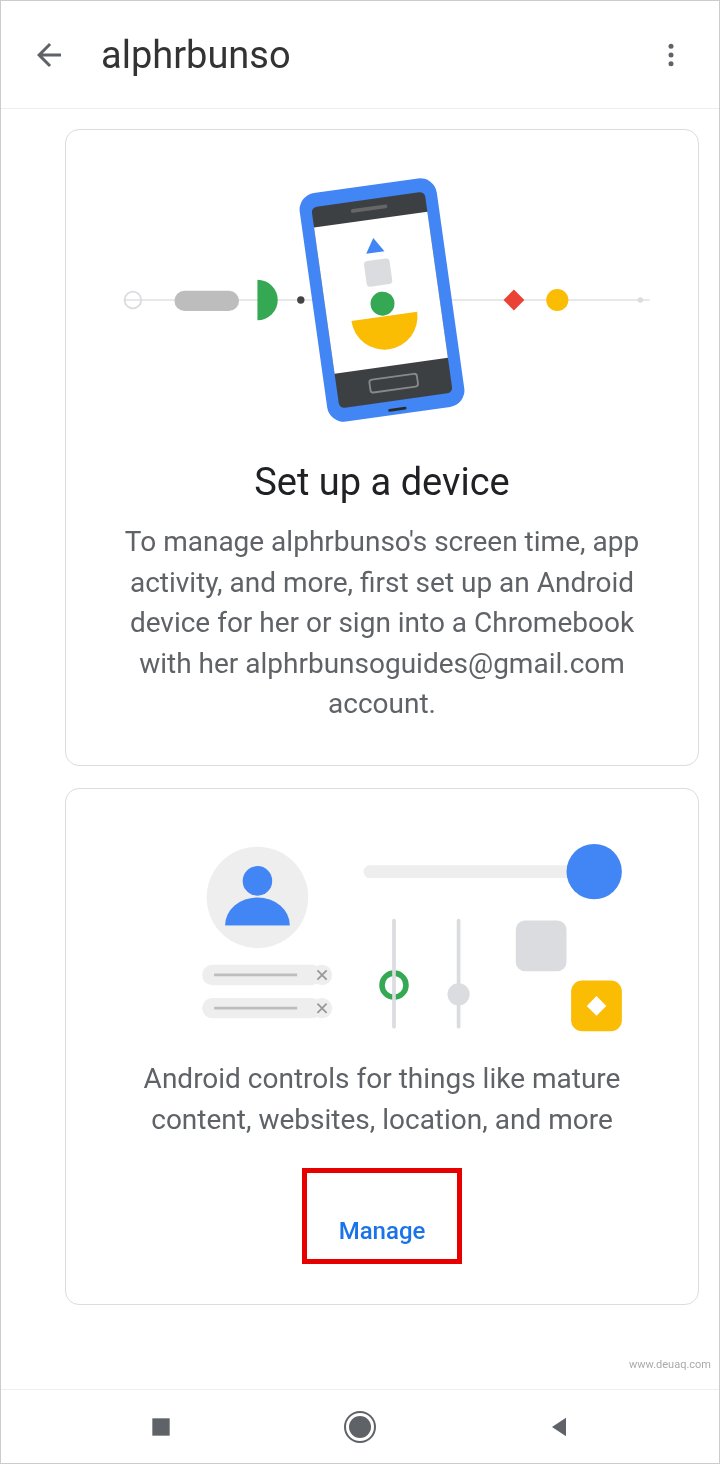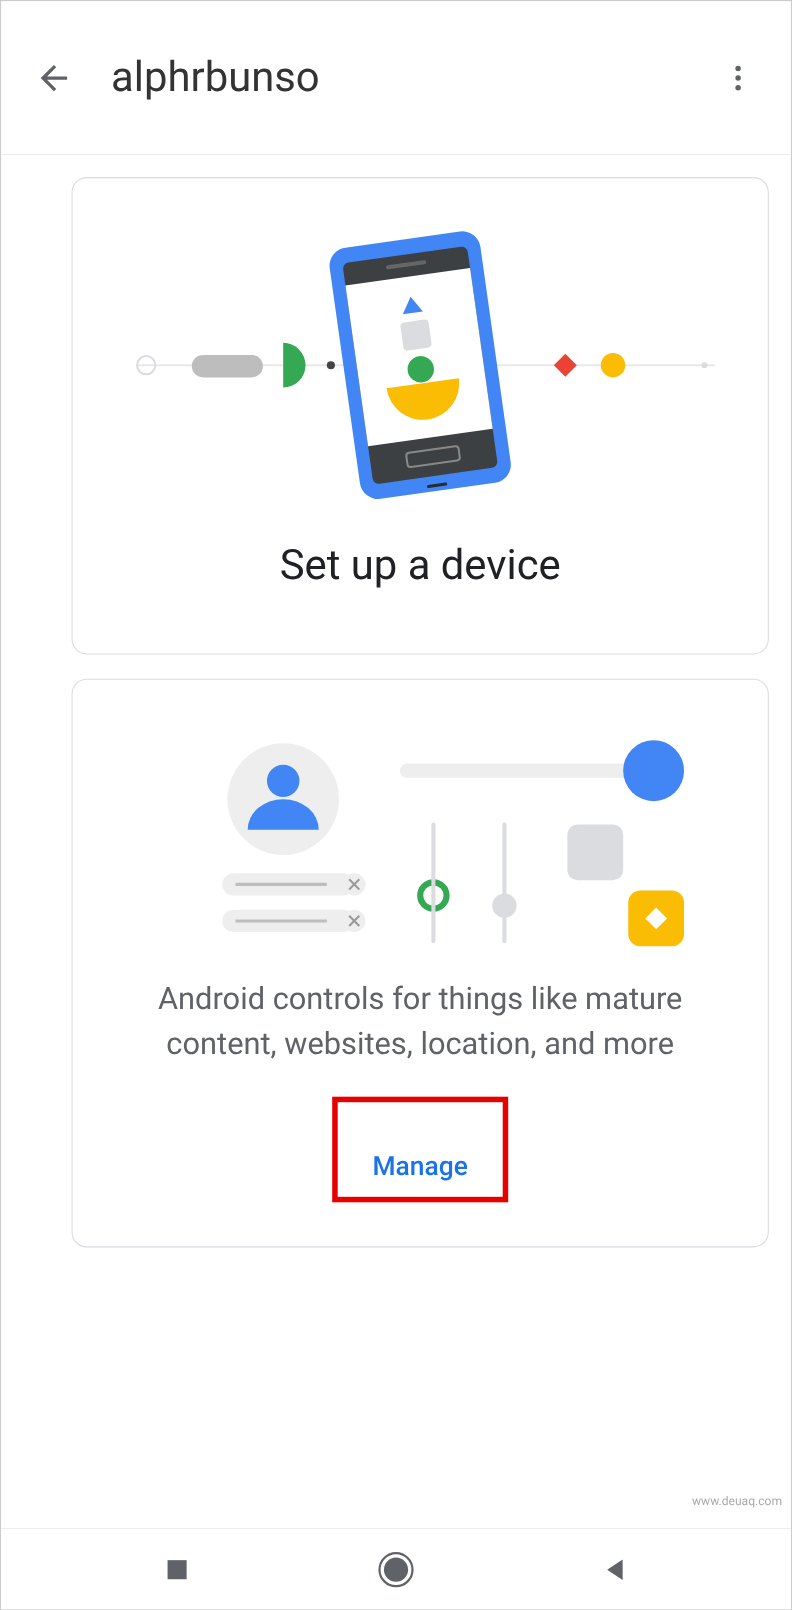--- a/index.html
+++ b/index.html
@@ -12,21 +12,21 @@
       background: #fff;
       width: 720px;
       height: 1464px;
       position: relative;
       border: 1px solid #ccc;
     }
     .header {
       display: flex;
       align-items: center;
       padding: 18px 24px;
-      height: 140px;
+      height: 108px;
       border-bottom: 1px solid #eee;
     }
     .back-arrow {
       width: 48px;
       height: 48px;
       display: flex;
       align-items: center;
       justify-content: center;
       cursor: pointer;
     }
@@ -198,20 +198,21 @@
           <rect x="-10" y="118" width="20" height="3" rx="1.5" fill="#2a2a2a"></rect>
 
           <polygon points="0,-68 10,-52 -10,-52" fill="#4285f4"></polygon>
           <rect x="-14" y="-44" width="28" height="28" rx="4" fill="#dadce0"></rect>
           <circle cx="0" cy="4" r="13" fill="#34a853"></circle>
           <path d="M -36 18 A 36 36 0 0 0 36 18 Z" fill="#fbbc04"></path>
         </g>
       </svg>
     </div>
     <h2 class="card-title">Set up a device</h2>
+    <p class="card-description">To manage alphrbunso's screen time, app activity, and more, first set up an Android device for her or sign into a Chromebook with her alphrbunsoguides@gmail.com account.</p>
   </div>
 
   <div class="card">
     <div class="settings-illustration">
       <svg class="illust2" viewBox="0 0 620 240">
 
         <circle cx="175" cy="75" r="55" fill="#eeeeee"></circle>
 
         <circle cx="175" cy="57" r="16" fill="#4285f4"></circle>
         <path d="M 140 105 Q 175 60 210 105 Z" fill="#4285f4"></path>

